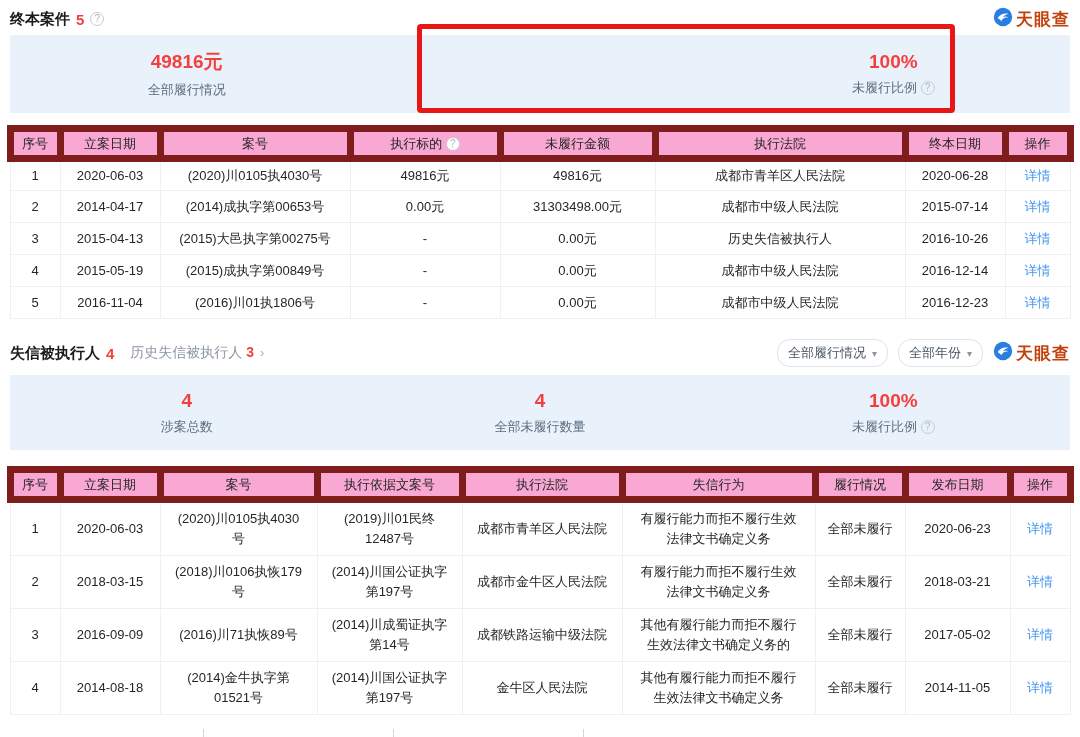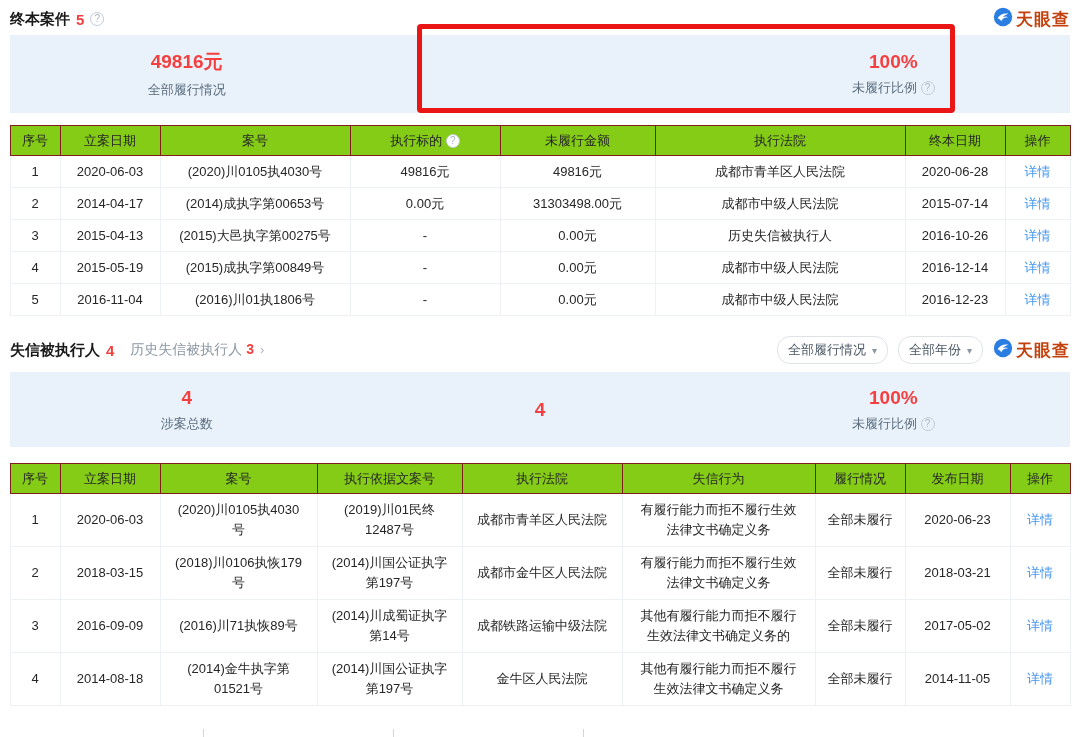--- a/index.html
+++ b/index.html
@@ -39,22 +39,22 @@
   .summary-2 { margin-top:8px; height:75px; }
   .stat { flex:1; text-align:center; }
   .stat-value { font-size:19px; font-weight:bold; color:#f53f3f; }
   .stat-label { font-size:13px; color:#5b6c7d; margin-top:6px; }
 
   
   table { border-collapse:collapse; table-layout:fixed; width:1060px; margin:0 auto; }
   .tbl-1 { margin-top:12px; }
   .tbl-2 { margin-top:16px; }
   th {
-    background:#84cc16; font-weight:400; color:#262626; font-size:13px;
-    height:30px; border:1px solid #7f1d1d; text-align:center; padding:0 6px;
+    background:#f9a8d4; font-weight:400; color:#262626; font-size:13px;
+    height:30px; border:7px solid #7f1d1d; text-align:center; padding:0 6px;
   }
   td {
     border:1px solid #edf0f4; font-size:13px; color:#262626;
     text-align:center; padding:0 12px; line-height:20px;
   }
   .tbl-1 td { height:32px; }
   .tbl-2 td { padding:6px 12px; height:52px; }
   td.left { text-align:center; }
   .detail-link { color:#4796f0; cursor:pointer; }
 
@@ -223,20 +223,21 @@
   </div>
 </div>
 
 <div class="summary summary-2">
   <div class="stat">
     <div class="stat-value">4</div>
     <div class="stat-label">涉案总数</div>
   </div>
   <div class="stat">
     <div class="stat-value">4</div>
+    <div class="stat-label">全部未履行数量</div>
   </div>
   <div class="stat">
     <div class="stat-value">100%</div>
     <div class="stat-label">
       <span>未履行比例</span>
       <span class="help on-blue">?</span>
     </div>
   </div>
 </div>
 

